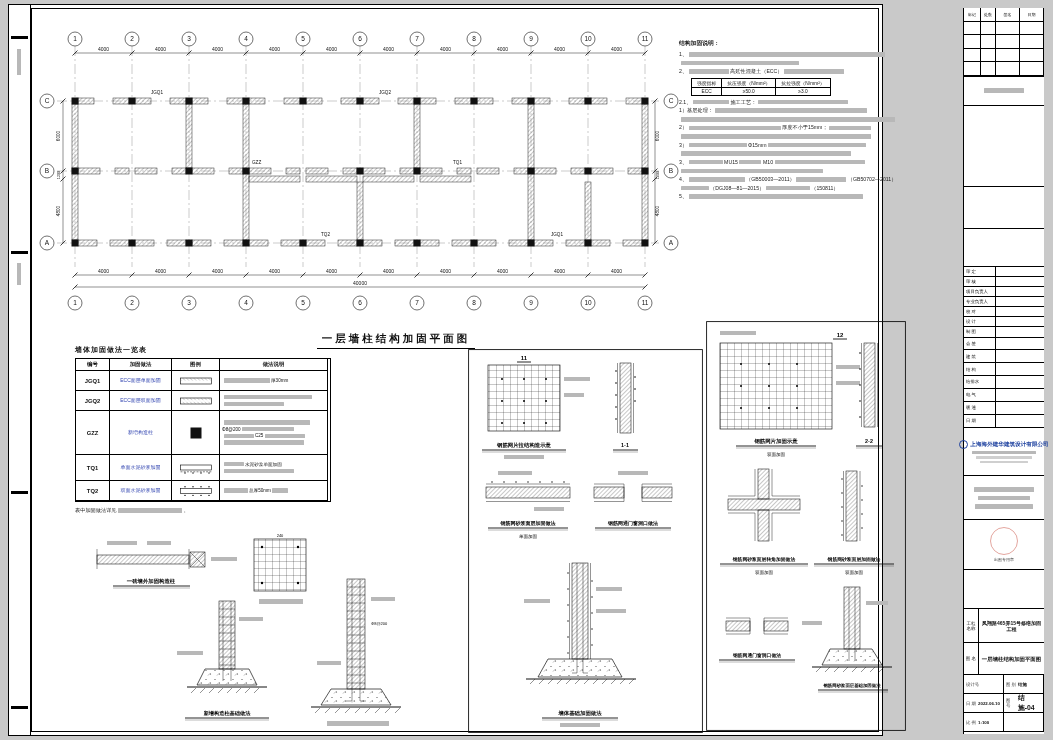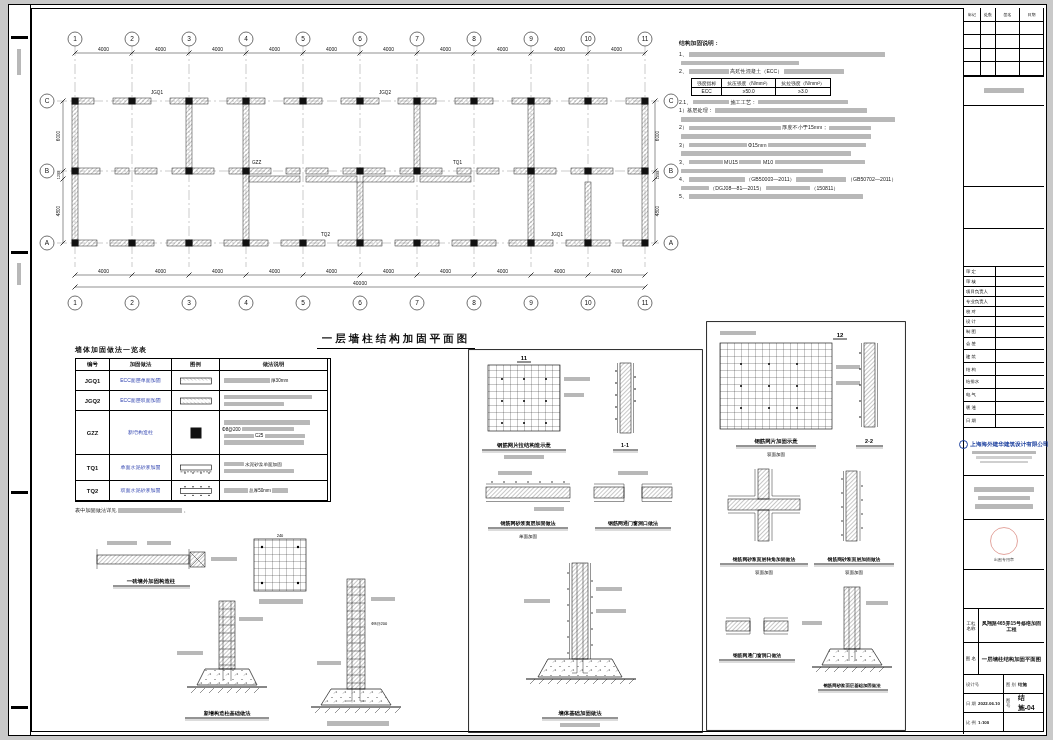--- a/index.html
+++ b/index.html
@@ -1,18 +1,18 @@
 <!DOCTYPE html>
 <html><head>
 <meta charset="utf-8">
 <style>
   html,body{margin:0;padding:0;background:#9e9e9e;}
   .page{position:relative;width:1053px;height:740px;background:#c9c9c9;overflow:hidden;
         font-family:"Liberation Sans","DejaVu Sans",sans-serif;color:#111;}
-  .sheet{position:absolute;left:8px;top:4px;width:1039px;height:732px;background:#fff;
+  .sheet{position:absolute;left:8px;top:4px;width:875px;height:732px;background:#fff;
          border:1px solid #000;box-sizing:border-box;}
   .frame{position:absolute;left:22px;top:3px;right:3px;bottom:3px;border:1.6px solid #000;box-sizing:border-box;pointer-events:none;}
   .binding-strip{position:absolute;left:0;top:0;width:22px;height:100%;border-right:1px solid #000;box-sizing:border-box;}
   .tick{position:absolute;left:2px;width:17px;height:3px;background:#000;}
   .vrd{position:absolute;left:8px;width:4px;background:#b8b8b8;}
   svg{position:absolute;overflow:visible;}
   svg text{font-family:"Liberation Sans","DejaVu Sans",sans-serif;}
   .axl{stroke:#8a8a8a;stroke-width:.45;stroke-dasharray:10 3 2 3;}
   .dim{stroke:#222;stroke-width:.5;}
   .tick-l{stroke:#111;stroke-width:.8;}

